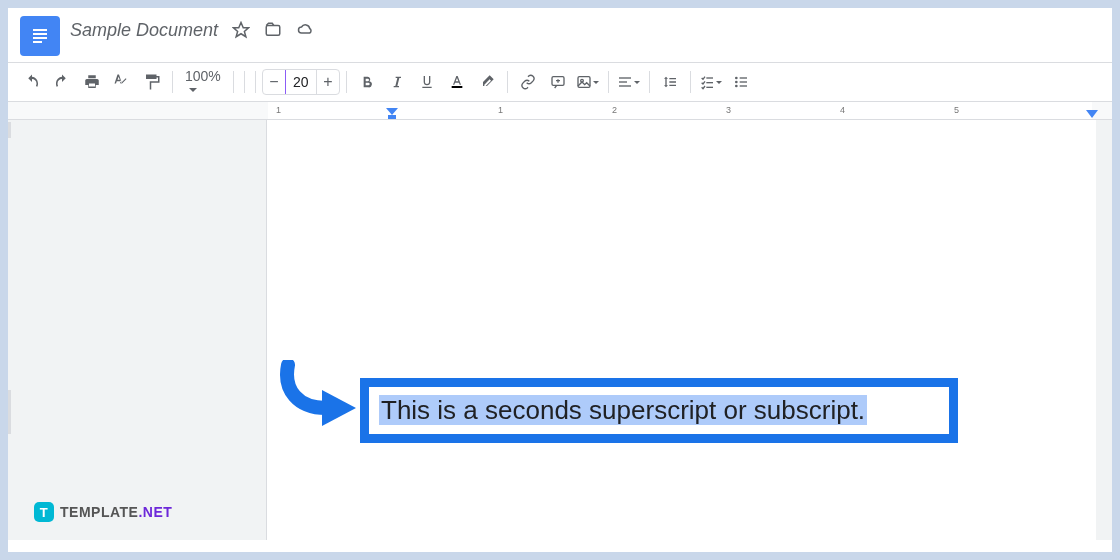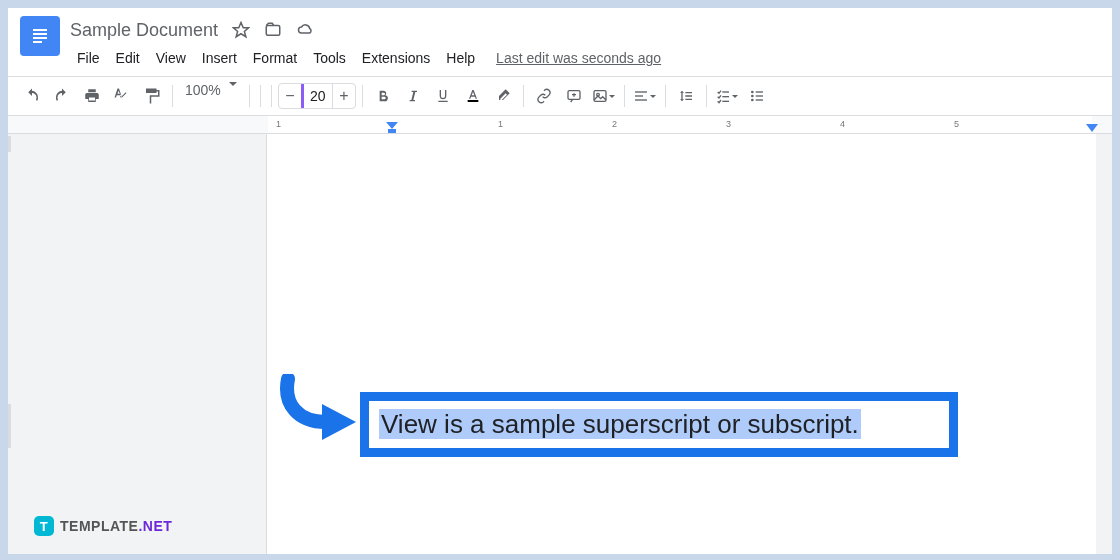--- a/index.html
+++ b/index.html
@@ -2,35 +2,35 @@
 <html><head>
 <meta charset="utf-8">
 <style>
   * { margin: 0; padding: 0; box-sizing: border-box; }
   body { font-family: Arial, sans-serif; background: #c9d7ea; width: 1120px; height: 560px; overflow: hidden; position: relative; }
   .frame { position: absolute; top: 8px; left: 8px; right: 8px; bottom: 8px; background: #fff; }
   .header { padding: 8px 12px 0 12px; display: flex; align-items: flex-start; }
   .doc-icon { width: 40px; height: 40px; background: #4285f4; border-radius: 4px; display: flex; align-items: center; justify-content: center; margin-right: 10px; flex-shrink: 0; }
   .doc-icon svg { width: 24px; height: 24px; fill: #fff; }
   .header-main { flex: 1; }
-  .title-row { display: flex; align-items: center; gap: 14px; height: 28px; }
+  .title-row { display: flex; align-items: center; gap: 14px; height: 28px; font-style: italic; }
   .doc-title { font-size: 18px; color: #5f6368; font-weight: 400; }
   .title-icon { color: #5f6368; cursor: pointer; display: flex; }
   .menu-row { display: flex; align-items: center; gap: 2px; margin-top: 2px; }
   .menu-item { font-size: 14px; color: #202124; padding: 4px 7px; border-radius: 4px; cursor: pointer; }
   .last-edit { font-size: 14px; color: #5f6368; text-decoration: underline; margin-left: 12px; cursor: pointer; }
   .toolbar { display: flex; align-items: center; padding: 4px 10px; border-top: 1px solid #dadce0; border-bottom: 1px solid #dadce0; height: 40px; gap: 2px; margin-top: 6px; }
   .tb-btn { width: 28px; height: 28px; display: flex; align-items: center; justify-content: center; color: #5f6368; cursor: pointer; border-radius: 4px; }
   .tb-sep { width: 1px; height: 22px; background: #dadce0; margin: 0 4px; }
-  .tb-dd { display: flex; align-items: flex-start; padding: 0 6px; height: 28px; color: #5f6368; font-size: 14px; cursor: pointer; gap: 4px; }
+  .tb-dd { display: flex; align-items: flex-start; padding: 0 6px; height: 28px; color: #5f6368; font-size: 14px; cursor: pointer; gap: 4px; flex-direction: column; }
   .tb-dd .caret { border-top: 4px solid #5f6368; border-left: 4px solid transparent; border-right: 4px solid transparent; margin-left: 4px; }
   .font-box { min-width: 100px; }
   .size-group { display: flex; align-items: center; border: 1px solid #dadce0; border-radius: 4px; height: 26px; }
   .size-btn { width: 22px; text-align: center; color: #5f6368; cursor: pointer; font-size: 16px; }
-  .size-val { width: 32px; text-align: center; font-size: 14px; color: #202124; border-left: 3px solid #8b5cf6; border-right: 1px solid #dadce0; height: 100%; display: flex; align-items: center; justify-content: center; }
+  .size-val { width: 32px; text-align: center; font-size: 14px; color: #202124; border-left: 1px solid #8b5cf6; border-right: 1px solid #dadce0; height: 100%; display: flex; align-items: center; justify-content: center; }
   .ruler { height: 18px; background: #f8f9fa; border-bottom: 1px solid #dadce0; position: relative; font-size: 9px; color: #777; }
   .ruler-bg { position: absolute; left: 260px; right: 20px; top: 0; height: 100%; background: #fff; }
   .ruler-tick { position: absolute; top: 3px; font-size: 9px; color: #777; }
   .indent-marker { position: absolute; top: 6px; left: 378px; }
   .tab-end { position: absolute; right: 14px; top: 8px; }
   .canvas { background: #f1f3f4; height: 420px; position: relative; }
   .page { position: absolute; left: 258px; top: 0; width: 830px; height: 420px; background: #fff; border-left: 1px solid #dadce0; }
   .annotation-box { position: absolute; left: 352px; top: 258px; width: 598px; border: 9px solid #1a73e8; padding: 8px 10px; }
   .selected-text { background: #aecbfa; font-size: 26px; color: #202124; padding: 0 2px; display: inline; font-family: Arial; }
   .arrow { position: absolute; left: 270px; top: 240px; }
@@ -68,31 +68,20 @@
               <rect x="3" y="6" width="18" height="13" rx="2"></rect>
               <path d="M3 6l3-3h5l2 3"></path>
             </svg>
           </span>
         <span class="title-icon">
             <svg width="20" height="18" viewBox="0 0 24 24" fill="none" stroke="#5f6368" stroke-width="2">
               <path d="M6 16a4 4 0 010-8 6 6 0 0111 2 3.5 3.5 0 010 6H6z"></path>
             </svg>
           </span>
       </div>
-      <div class="menu-row">
-        <span class="menu-item">File</span>
-        <span class="menu-item">Edit</span>
-        <span class="menu-item">View</span>
-        <span class="menu-item">Insert</span>
-        <span class="menu-item">Format</span>
-        <span class="menu-item">Tools</span>
-        <span class="menu-item">Extensions</span>
-        <span class="menu-item">Help</span>
-        <span class="last-edit">Last edit was seconds ago</span>
-      </div>
     </div>
   </div>
 
   <div class="toolbar">
     <span class="tb-btn">
         <svg width="18" height="18" viewBox="0 0 24 24" fill="#5f6368">
           <path d="M12 5V2L7 7l5 5V8c3 0 6 2 6 6 0 1-.3 2-.7 3l1.5 1.5C20 17 20 15 20 14c0-5-4-9-8-9z"></path>
         </svg>
       </span>
     <span class="tb-btn">
@@ -239,21 +228,21 @@
     <div class="page"></div>
 
     <div class="arrow">
       <svg width="80" height="80" viewBox="0 0 80 80">
           <path d="M10 5 C 5 30, 20 48, 48 48" stroke="#1a73e8" stroke-width="14" fill="none" stroke-linecap="round"></path>
           <polygon points="44,30 78,48 44,66" fill="#1a73e8"></polygon>
         </svg>
     </div>
 
     <div class="annotation-box">
-      <span class="selected-text">View is a sample superscript or subscript.</span>
+      <span class="selected-text">This is a seconds superscript or subscript.</span>
     </div>
 
     <div class="watermark">
       <span class="wm-icon">T</span>
       <span><span>TEMPLATE</span><span class="wm-net">.NET</span></span>
     </div>
   </div>
 </div>
 
 </body></html>

